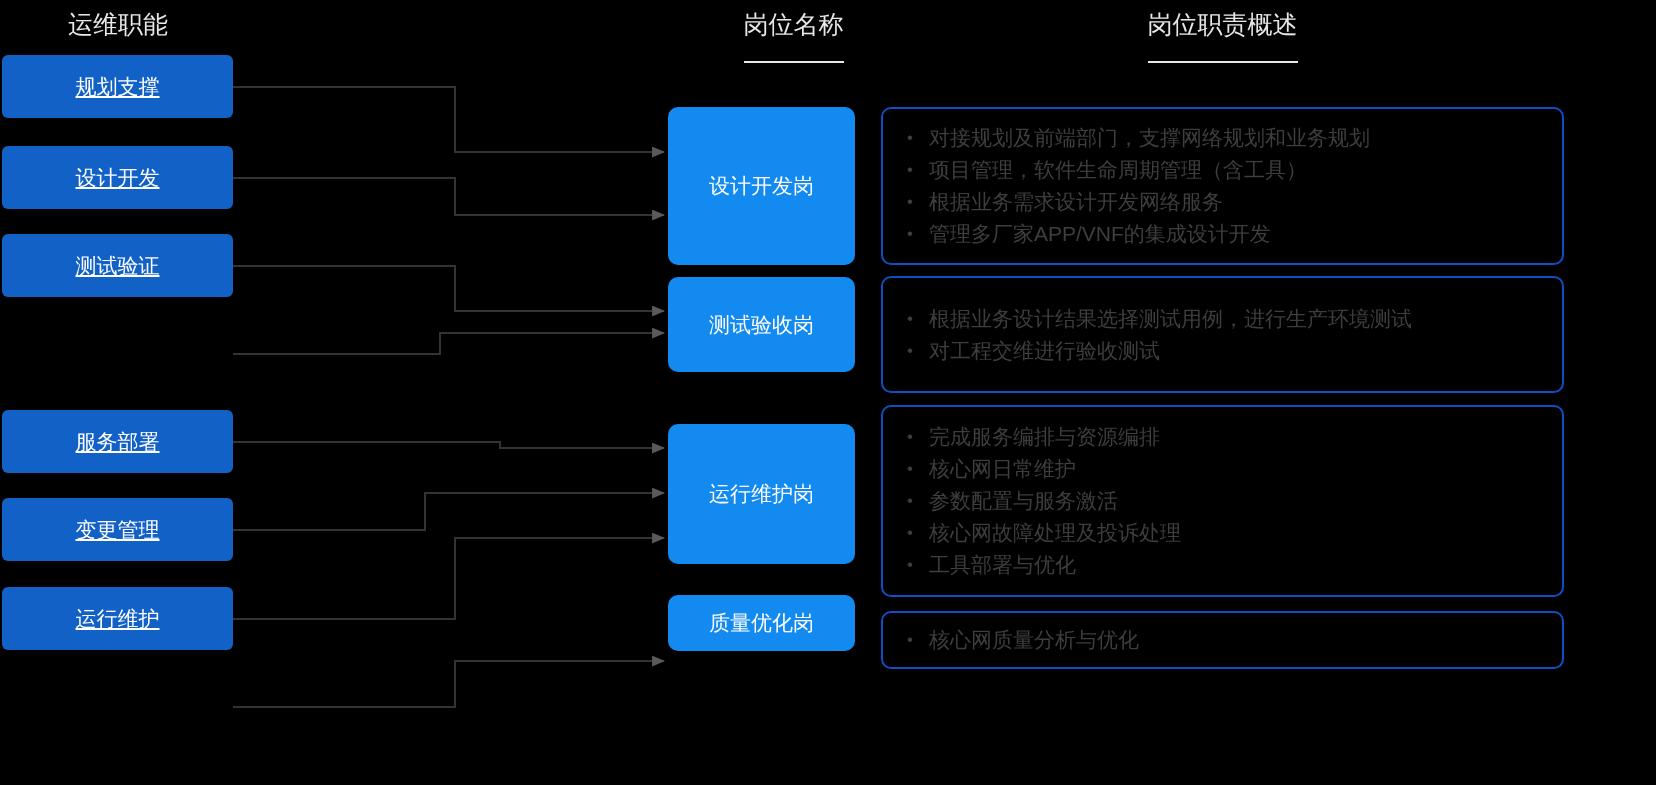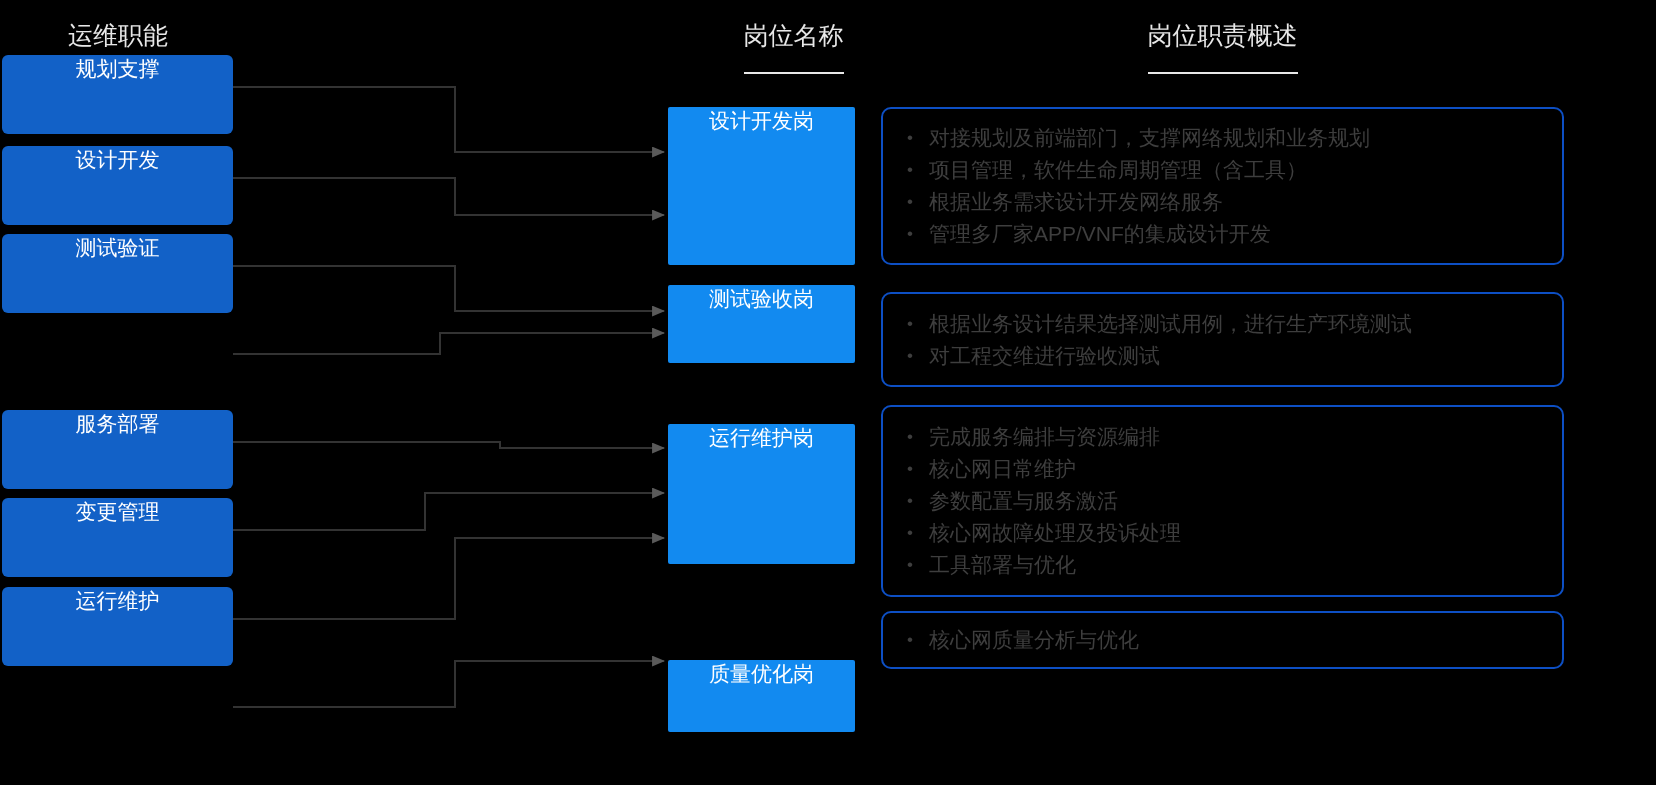--- a/index.html
+++ b/index.html
@@ -8,53 +8,53 @@
     position:relative; width:1656px; height:785px;
     background:var(--background,#000000);
     font-family:"Liberation Sans","DejaVu Sans",sans-serif;
     overflow:hidden;
   }
   .connectors { position:absolute; left:0; top:0; width:1656px; height:785px; }
   .conn { fill:none; stroke:var(--connector,#333333); stroke-width:2; marker-end:url(#arrowhead); }
   .arrowhead-path { fill:var(--connector-arrow,#5a5a5a); }
 
   .col-header { position:absolute; top:8px; font-size:25px; color:var(--header-text,#e8e8e8); text-align:center; }
-  .col-header span { display:inline-block; border-bottom:2px solid var(--header-text,#e8e8e8); padding-bottom:20px;margin-top:11px; }
+  .col-header span { display:inline-block; border-bottom:2px solid var(--header-text,#e8e8e8); padding-bottom:20px; }
   .h-fn   { left:0px;   width:236px; }
   .h-pos  { left:700px; width:187px; }
   .h-resp { left:881px; width:683px; }
 
   .fn {
-    position:absolute; left:2px; width:231px; height:79px;
+    position:absolute; left:2px; width:231px; height:63px;
     background:var(--function-box,#1261c7); border-radius:6px;
-    display:flex; justify-content:center;
-    color:#ffffff; font-size:21px;
+    display:flex; align-items:center; justify-content:center;
+    color:#ffffff; font-size:21px;text-decoration:underline;
   }
   .fn-0{top:55px}.fn-1{top:146px}.fn-2{top:234px}.fn-3{top:322px}
   .fn-4{top:410px}.fn-5{top:498px}.fn-6{top:587px}.fn-7{top:675px}
 
   .pos {
     position:absolute; left:668px; width:187px;
-    background:var(--position-box,#128af0); border-radius:2px;
-    display:flex; align-items:flex-start; justify-content:center;
+    background:var(--position-box,#128af0); border-radius:10px;
+    display:flex; align-items:center; justify-content:center;
     color:#ffffff; font-size:21px;
   }
   .pos-0{top:107px;height:158px}
-  .pos-1{top:285px;height:78px}
+  .pos-1{top:277px;height:95px}
   .pos-2{top:424px;height:140px}
-  .pos-3{top:660px;height:72px}
+  .pos-3{top:595px;height:56px}
 
   .panel {
     position:absolute; left:881px; width:683px;
     border:2px solid var(--panel-border,#0d4fc4); border-radius:10px;
     background:var(--background,#000000);
     display:flex; align-items:center;
   }
   .panel-0{top:107px;height:158px}
-  .panel-1{top:292px;height:95px}
+  .panel-1{top:276px;height:117px}
   .panel-2{top:405px;height:192px}
   .panel-3{top:611px;height:58px}
 
   .panel ul { list-style:none; padding:8px 14px 8px 22px; width:100%; }
   .panel li {
     color:var(--panel-text,#3e3e3e); font-size:21px; line-height:32px;
     padding-left:24px; position:relative;
   }
   .panel li::before { content:"•"; position:absolute; left:2px; top:0; font-size:17px; color:var(--panel-text,#3e3e3e); }
 </style>

